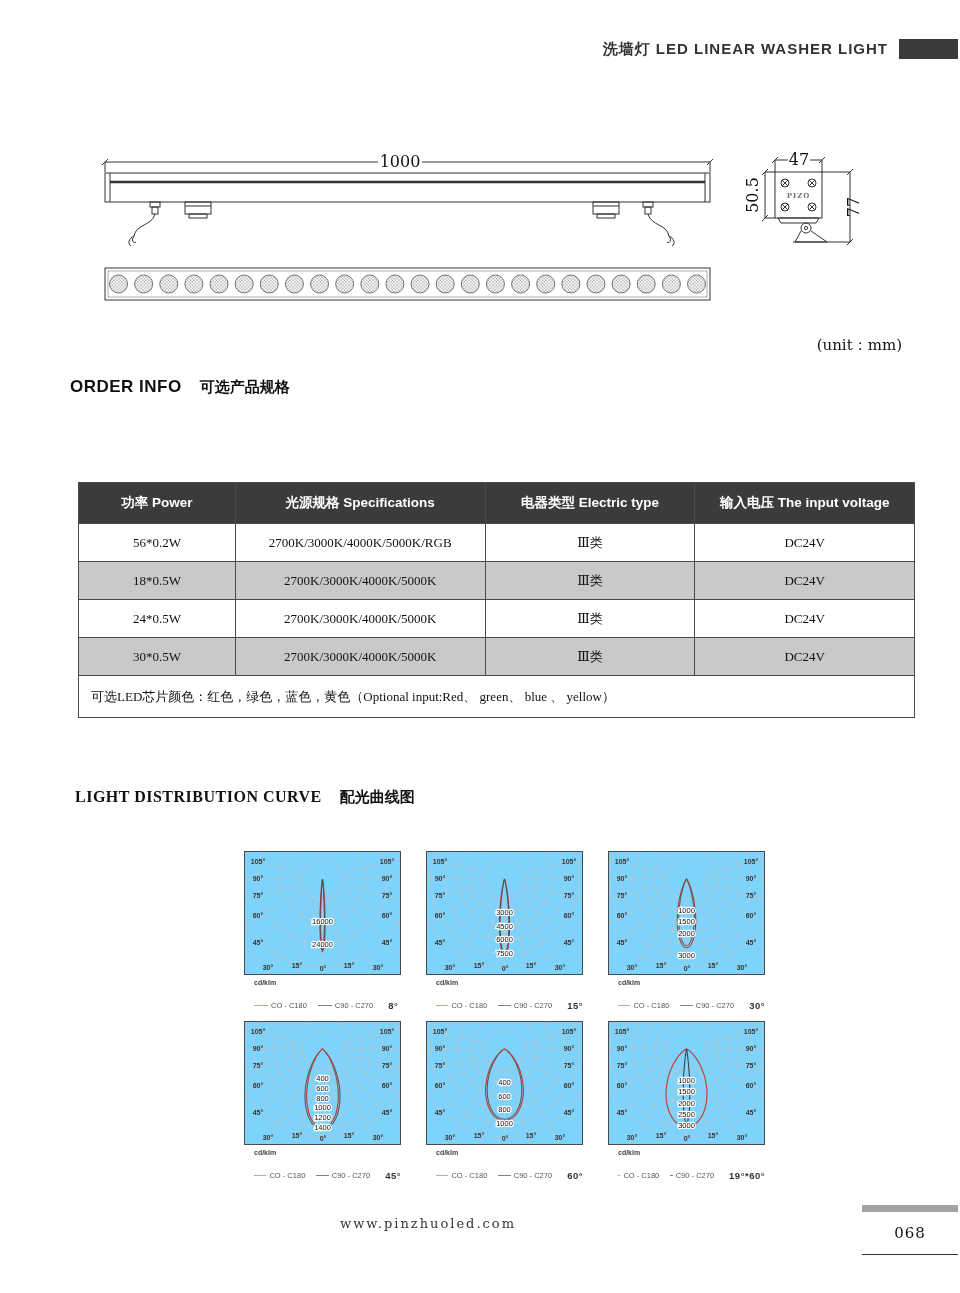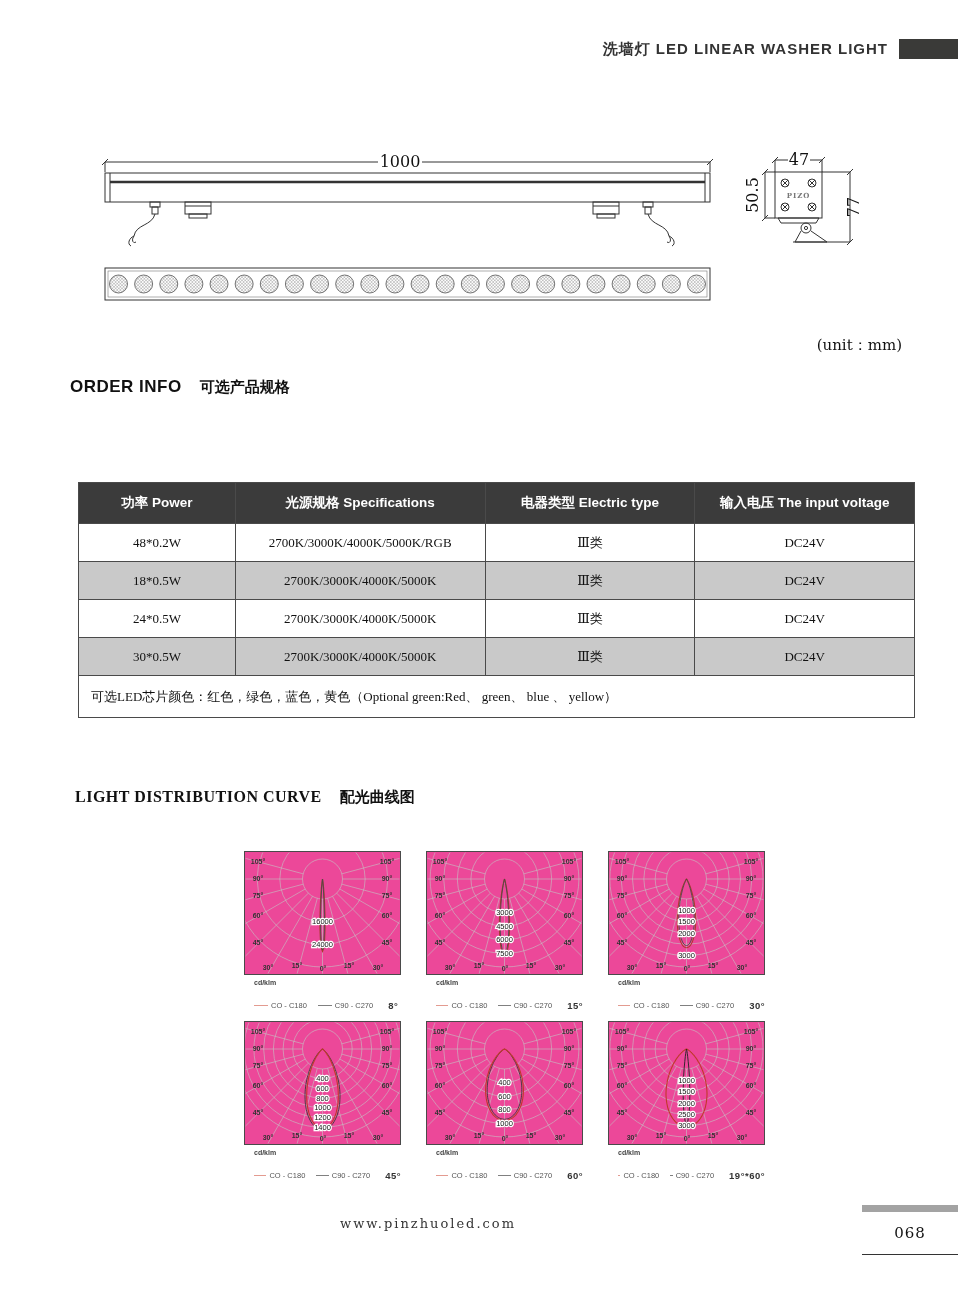--- a/index.html
+++ b/index.html
@@ -21,21 +21,21 @@
   #spec-table{position:absolute;left:78px;top:482px;width:837px;border-collapse:collapse;font-family:"Liberation Serif","DejaVu Serif",serif;}
   #spec-table th{background:#3b3b3b;color:#fff;font-family:"Liberation Sans",sans-serif;font-size:13.5px;font-weight:bold;height:38px;border:1px solid #4a4a4a;}
   #spec-table td{height:35px;text-align:center;font-size:13px;color:#111;border:1px solid #4a4a4a;}
   #spec-table tr.gray td{background:#c9c9c9;}
   #spec-table td.note{height:39px;text-align:left;padding-left:12px;background:#fff;}
   #spec-table col.c1{width:157px;} #spec-table col.c2{width:250px;}
   #spec-table col.c3{width:210px;} #spec-table col.c4{width:220px;}
   
   #charts{position:absolute;left:244px;top:851px;display:grid;grid-template-columns:repeat(3,157px);column-gap:25px;row-gap:10px;}
   .chart{width:157px;}
-  .cbox{width:155px;height:122px;border:1px solid #4a4a4a;background:#ec4899;position:relative;}
+  .cbox{width:155px;height:122px;border:1px solid #4a4a4a;background:#7dd3fc;position:relative;}
   .lgd{margin-top:4px;padding-left:10px;}
   .lgu{font-size:7px;font-weight:bold;color:#444;}
   .lgr{display:flex;align-items:center;font-size:7.5px;color:#555;margin-top:14px;white-space:nowrap;}
   .sw{display:inline-block;width:14px;height:0;border-top:1.6px solid #888;margin-right:3px;}
   .sw2{margin-left:11px;}
   .ang{font-size:9.5px;color:#333;margin-left:15px;font-weight:bold;letter-spacing:0.5px;}
   
   #footer-url{position:absolute;top:1216px;left:0;width:856px;text-align:center;font-family:"DejaVu Serif","Liberation Serif",serif;font-size:13px;letter-spacing:2px;color:#333;}
   #pagebox{position:absolute;left:862px;top:1205px;width:96px;height:42px;border-top:7px solid #a3a3a3;border-bottom:1px solid #333;display:flex;align-items:center;justify-content:center;font-family:"DejaVu Serif","Liberation Serif",serif;font-size:15px;color:#111;letter-spacing:1px;}
   svg text{font-family:"DejaVu Serif","Liberation Serif",serif;}
@@ -179,21 +179,21 @@
   <thead>
       <tr id="spec-head-row">
         <th>功率 Power</th>
         <th>光源规格 Specifications</th>
         <th>电器类型 Electric type</th>
         <th>输入电压 The input voltage</th>
       </tr>
     </thead>
   <tbody id="spec-body">
       <tr>
-        <td>48*0.2W</td>
+        <td>56*0.2W</td>
         <td>2700K/3000K/4000K/5000K/RGB</td>
         <td>Ⅲ类</td>
         <td>DC24V</td>
       </tr>
       <tr class="gray">
         <td>18*0.5W</td>
         <td>2700K/3000K/4000K/5000K</td>
         <td>Ⅲ类</td>
         <td>DC24V</td>
       </tr>
@@ -203,21 +203,21 @@
         <td>Ⅲ类</td>
         <td>DC24V</td>
       </tr>
       <tr class="gray">
         <td>30*0.5W</td>
         <td>2700K/3000K/4000K/5000K</td>
         <td>Ⅲ类</td>
         <td>DC24V</td>
       </tr>
       <tr>
-        <td colspan="4" class="note">可选LED芯片颜色：红色，绿色，蓝色，黄色（Optional green:Red、 green、 blue 、 yellow）</td>
+        <td colspan="4" class="note">可选LED芯片颜色：红色，绿色，蓝色，黄色（Optional input:Red、 green、 blue 、 yellow）</td>
       </tr>
     </tbody>
 </table>
 
 <div class="sec" id="curve-heading">
   <span class="en">LIGHT DISTRIBUTION CURVE</span>
   <span class="cn">配光曲线图</span>
 </div>
 
 <div id="charts">

